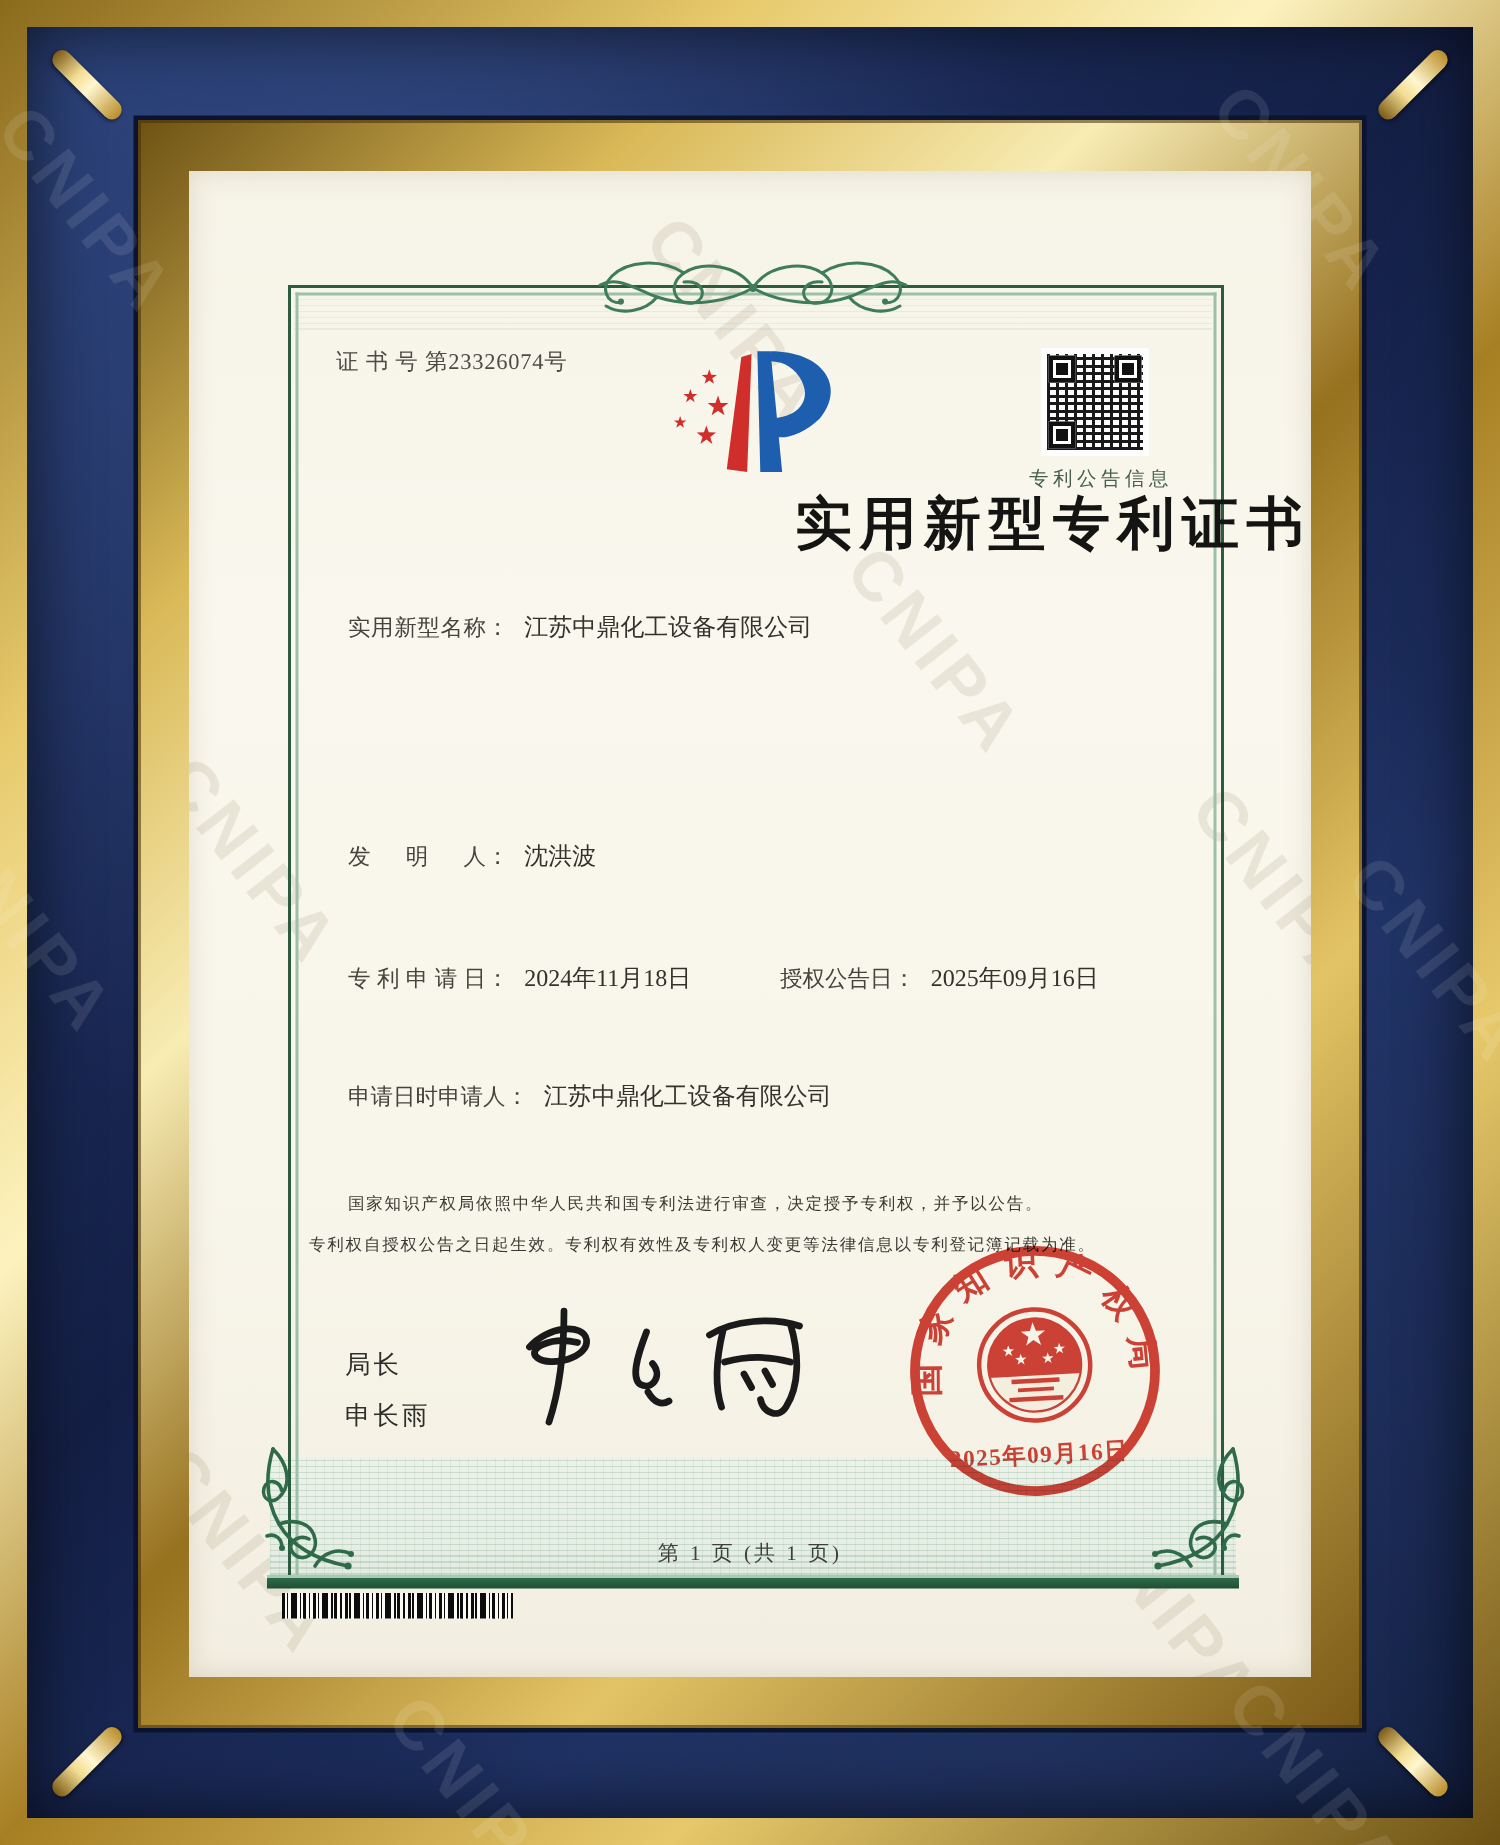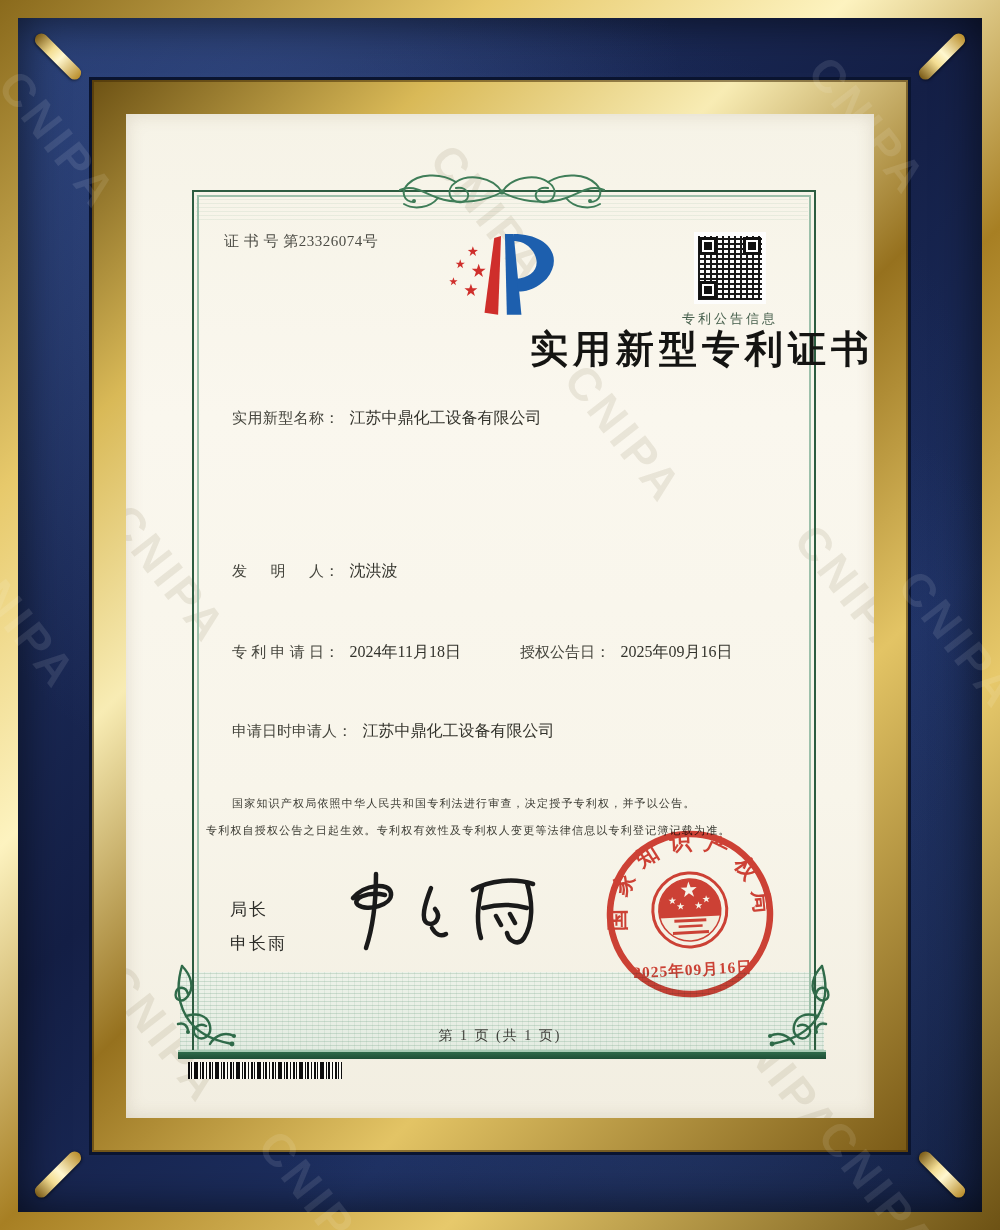--- a/index.html
+++ b/index.html
@@ -50,21 +50,21 @@
   
   .certno{position:absolute;left:78px;top:118px;font-size:15px;letter-spacing:.5px;color:#4c4c45;margin-left:20px;}
   .logo{position:absolute;left:308px;top:108px;width:136px;height:98px;}
   .qr{position:absolute;left:572px;top:122px;width:64px;height:64px;background:
       repeating-linear-gradient(0deg,#191919 0 2px,transparent 2px 5px),
       repeating-linear-gradient(90deg,#191919 0 2px,transparent 2px 6px),#fdfdfd;
       outline:4px solid #fdfdfd;}
   .fd{position:absolute;width:12px;height:12px;border:3px solid #111;background:#fff;}
   .fd::after{content:"";position:absolute;inset:2px;background:#111;}
   .fd-tl{left:1px;top:1px}.fd-tr{right:1px;top:1px}.fd-bl{left:1px;bottom:1px}
-  .qrcap{position:absolute;left:537px;top:196px;width:134px;text-align:center;
+  .qrcap{position:absolute;left:560px;top:196px;width:134px;
     font-size:13px;letter-spacing:3px;color:#47604d;}
   .title{position:absolute;left:0;right:0;top:210px;text-align:right;
     font-size:38px;font-weight:700;letter-spacing:5px;color:#141412;padding-left:44px;}
   .field{position:absolute;left:106px;width:566px;white-space:nowrap;color:#33332c;font-size:16px;}
   .flabel{display:inline-block;width:92px;text-align:justify;text-align-last:justify;
     font-size:15px;color:#45453d;vertical-align:baseline;}
   .flabel.wide{width:auto;text-align-last:auto;margin-top:36px;}
   .fcolon{color:#45453d;margin-right:10px;font-size:15.5px;}
   .fright{position:absolute;left:288px;top:0;}
   .decl{position:absolute;left:80px;top:676px;width:636px;

